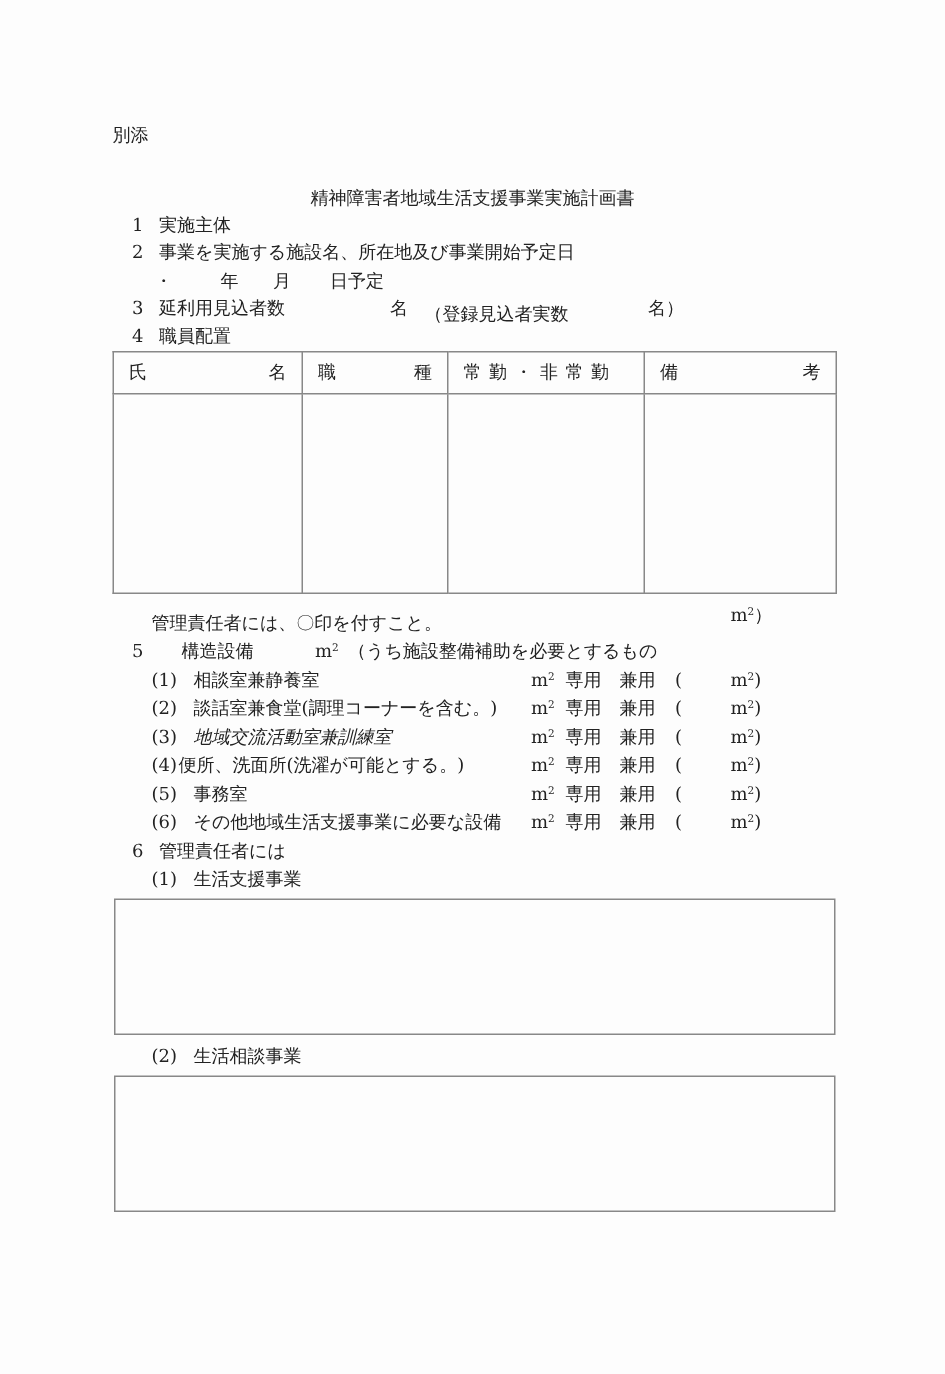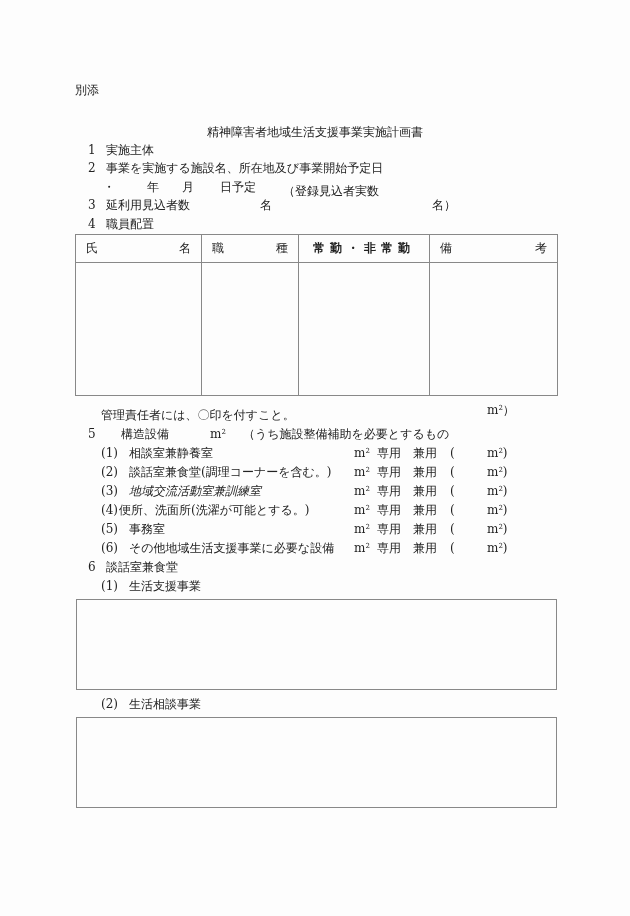--- a/index.html
+++ b/index.html
@@ -5,21 +5,21 @@
   html, body { margin:0; padding:0; }
   body { width:630px; height:916px; background:#fdfdfd; position:relative; overflow:hidden;
          font-family:"DejaVu Serif", "Liberation Serif", serif; color:#222; font-size:12px; }
   .abs { position:absolute; white-space:nowrap; line-height:14px; }
   .sup { font-size:7px; vertical-align:top; position:relative; top:-2px; }
   table.staff { position:absolute; left:75px; top:234px; width:483px; border-collapse:collapse; }
   table.staff td, table.staff th { border:1.5px solid #888; padding:0; font-weight:normal; font-size:12px; }
   table.staff th { height:27px; }
   table.staff td { height:132px; }
   .hd { display:flex; justify-content:space-between; padding:0 10px; }
-  .hd.center { justify-content:center; letter-spacing:5px;font-weight:bold; }
+  .hd.center { justify-content:flex-start; letter-spacing:5px; }
   .box { position:absolute; left:76px; width:481px; border:1.5px solid #888; box-sizing:border-box; }
 </style>
 </head>
 <body>
 
 <div class="abs" style="left:75px;top:83px;">別添</div>
 <div class="abs" style="left:207px;top:125px;">精神障害者地域生活支援事業実施計画書</div>
 
 <div class="abs" style="left:88px;top:143px;">1</div>
 <div class="abs" style="left:106px;top:143px;">実施主体</div>
@@ -28,21 +28,21 @@
 <div class="abs" style="left:106px;top:161px;">事業を実施する施設名、所在地及び事業開始予定日</div>
 
 <div class="abs" style="left:103px;top:180px;">・</div>
 <div class="abs" style="left:147px;top:180px;">年</div>
 <div class="abs" style="left:182px;top:180px;">月</div>
 <div class="abs" style="left:220px;top:180px;">日予定</div>
 
 <div class="abs" style="left:88px;top:198px;">3</div>
 <div class="abs" style="left:106px;top:198px;">延利用見込者数</div>
 <div class="abs" style="left:260px;top:198px;">名</div>
-<div class="abs" style="left:283px;top:184px;font-family:Liberation Serif, serif;">（登録見込者実数</div>
+<div class="abs" style="left:283px;top:202px;font-family:Liberation Serif, serif;">（登録見込者実数</div>
 <div class="abs" style="left:432px;top:198px;">名）</div>
 
 <div class="abs" style="left:88px;top:217px;">4</div>
 <div class="abs" style="left:106px;top:217px;">職員配置</div>
 
 <table class="staff">
   <tbody>
       <tr>
     <th style="width:125px;">
           <div class="hd">
@@ -75,21 +75,21 @@
     <td></td>
   </tr>
 </tbody>
   </table>
 
 <div class="abs" style="left:101px;top:408px;">管理責任者には、〇印を付すこと。</div>
 
 <div class="abs" style="left:88px;top:427px;">5</div>
 <div class="abs" style="left:106px;top:427px;margin-left:15px;">構造設備</div>
 <div class="abs" style="left:210px;top:427px;"><span>m</span><span class="sup">2</span></div>
-<div class="abs" style="left:232px;top:427px;margin-left:11px;">（うち施設整備補助を必要とするもの</div>
+<div class="abs" style="left:232px;top:427px;">（うち施設整備補助を必要とするもの</div>
 <div class="abs" style="left:487px;top:403px;"><span>m</span><span class="sup">2</span><span>）</span></div>
 
 <div>
   <div>
     <div class="abs" style="left:101px;top:446px;">(1)</div>
     <div class="abs" style="left:129px;top:446px;">相談室兼静養室</div>
     <div class="abs" style="left:354px;top:446px;"><span>m</span><span class="sup">2</span></div>
     <div class="abs" style="left:377px;top:446px;">専用</div>
     <div class="abs" style="left:413px;top:446px;">兼用</div>
     <div class="abs" style="left:450px;top:446px;">(</div>
@@ -136,21 +136,21 @@
     <div class="abs" style="left:129px;top:541px;">その他地域生活支援事業に必要な設備</div>
     <div class="abs" style="left:354px;top:541px;"><span>m</span><span class="sup">2</span></div>
     <div class="abs" style="left:377px;top:541px;">専用</div>
     <div class="abs" style="left:413px;top:541px;">兼用</div>
     <div class="abs" style="left:450px;top:541px;">(</div>
     <div class="abs" style="left:487px;top:541px;"><span>m</span><span class="sup">2</span><span>)</span></div>
   </div>
 </div>
 
 <div class="abs" style="left:88px;top:560px;">6</div>
-<div class="abs" style="left:106px;top:560px;">談話室兼食堂</div>
+<div class="abs" style="left:106px;top:560px;">管理責任者には</div>
 
 <div class="abs" style="left:101px;top:579px;">(1)</div>
 <div class="abs" style="left:129px;top:579px;">生活支援事業</div>
 <div class="box" style="top:599px;height:91px;"></div>
 
 <div class="abs" style="left:101px;top:697px;">(2)</div>
 <div class="abs" style="left:129px;top:697px;">生活相談事業</div>
 <div class="box" style="top:717px;height:91px;"></div>
 
 </body></html>

